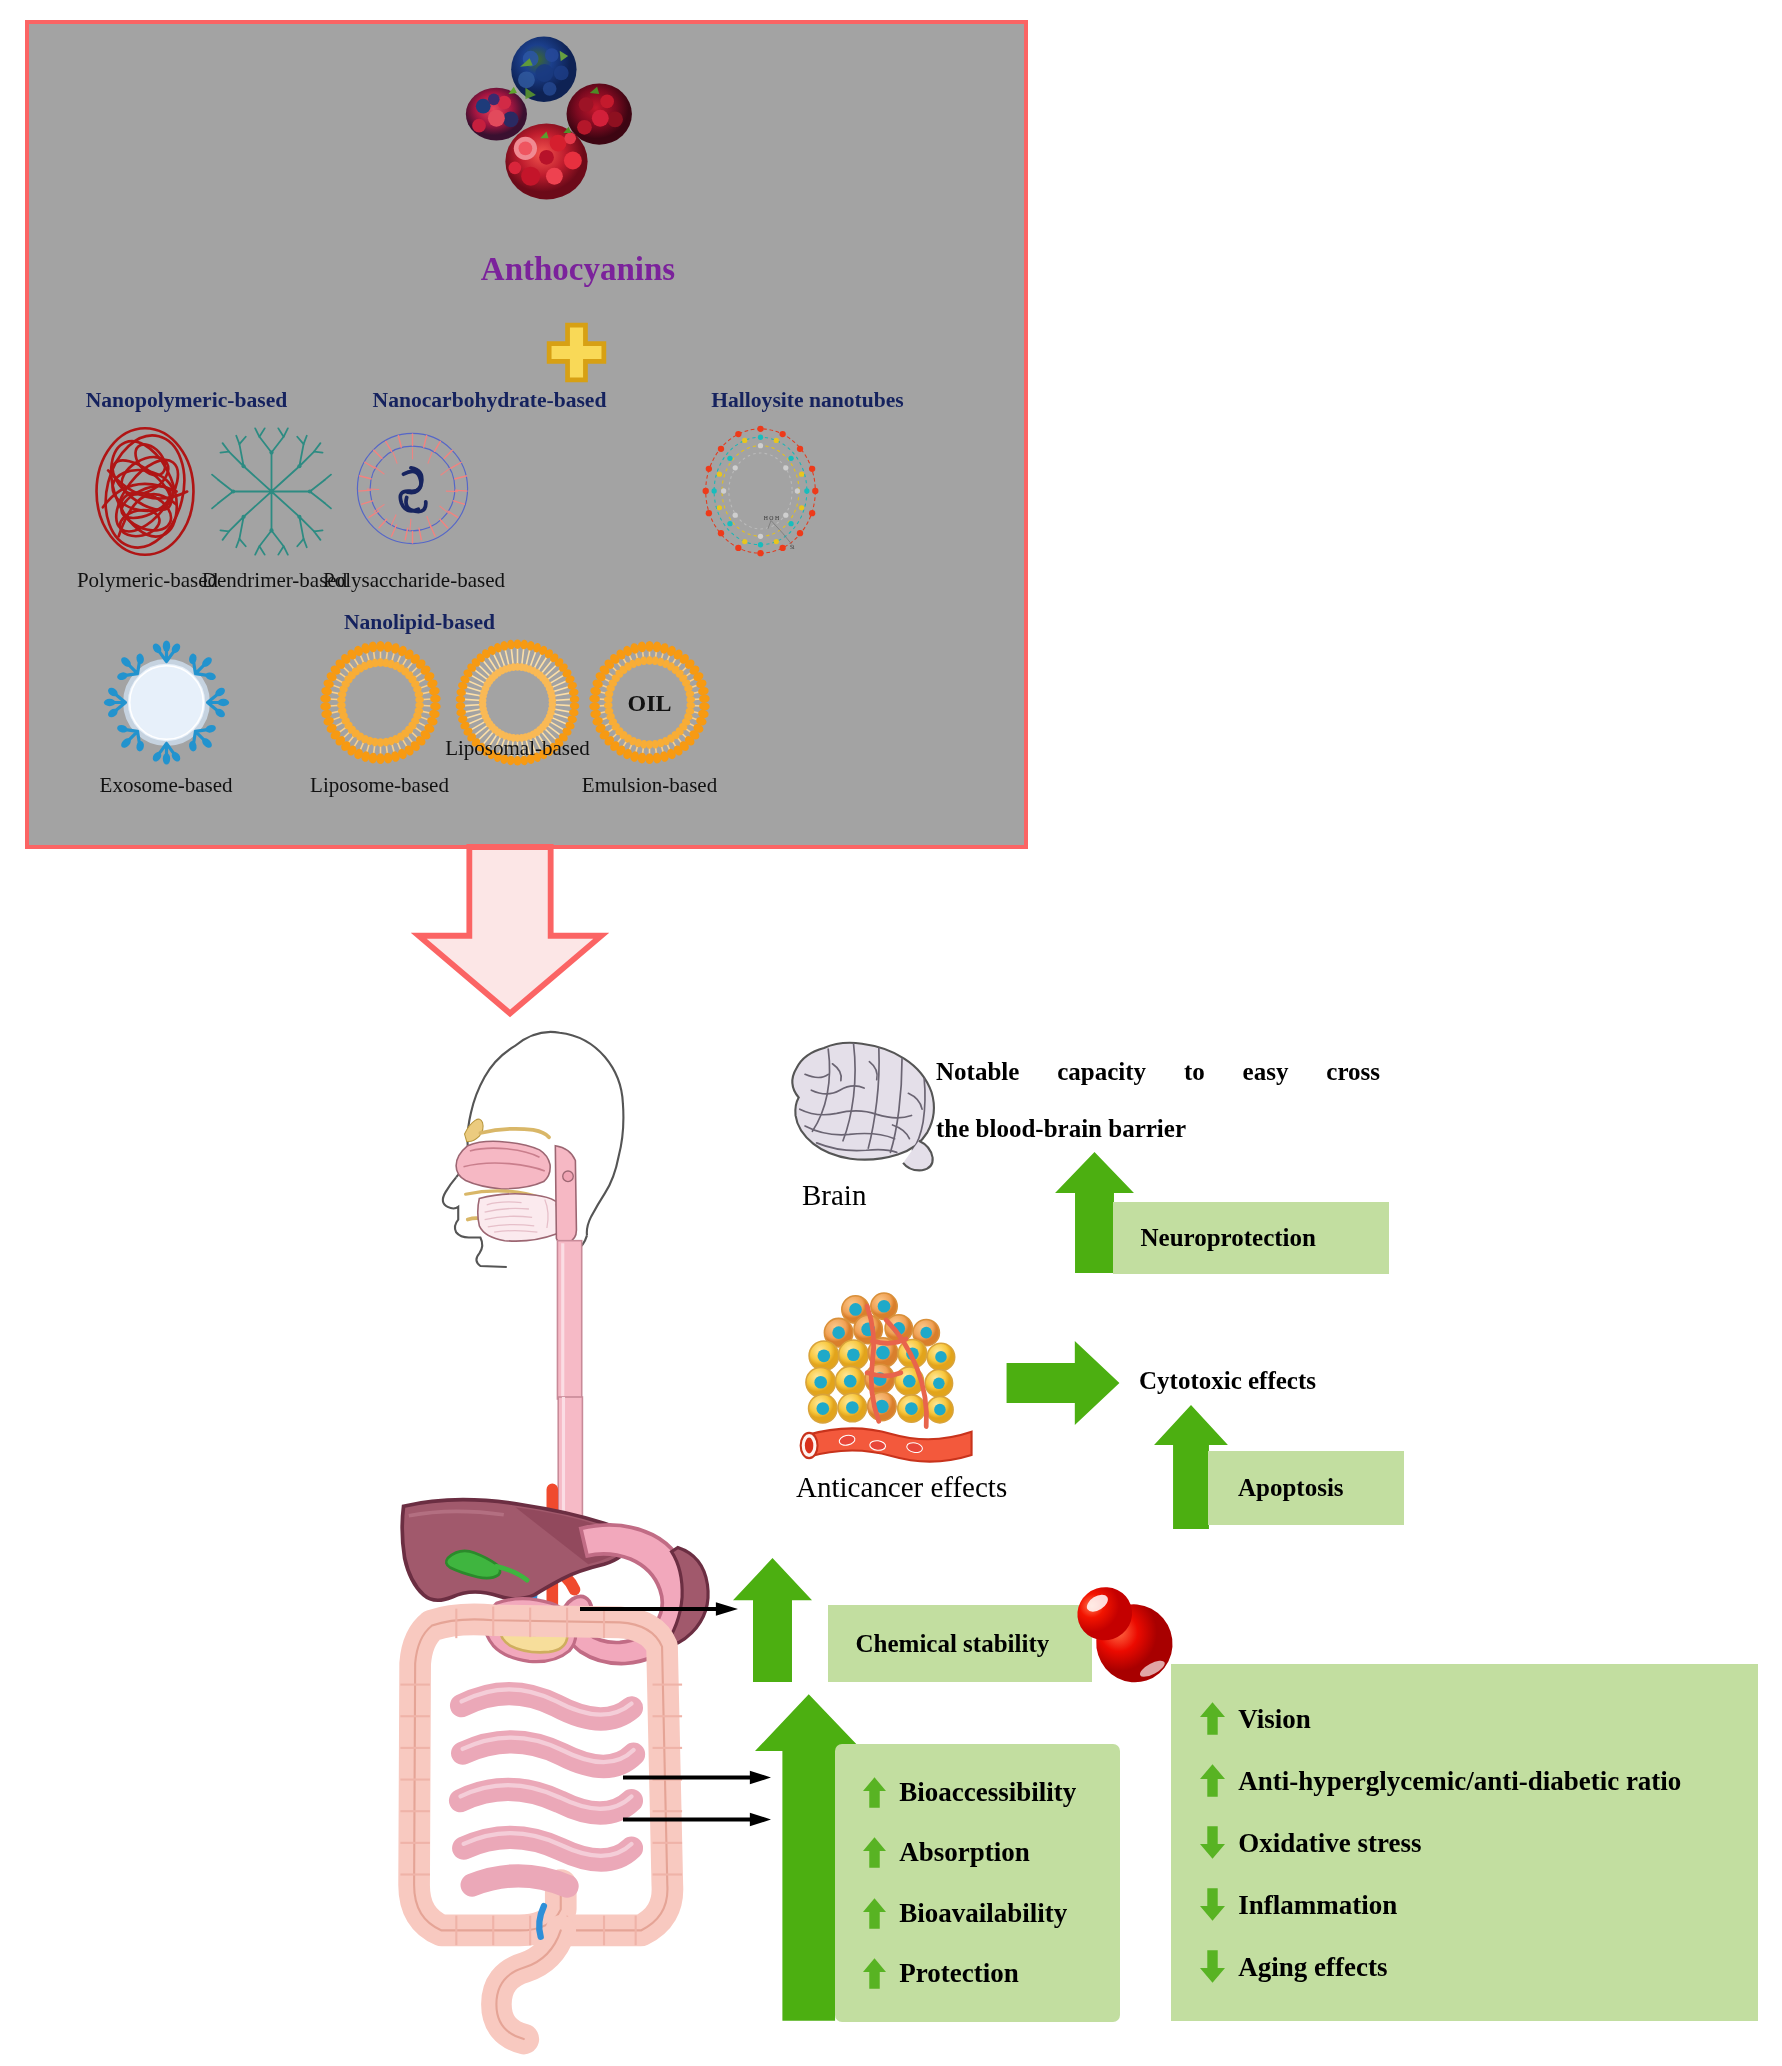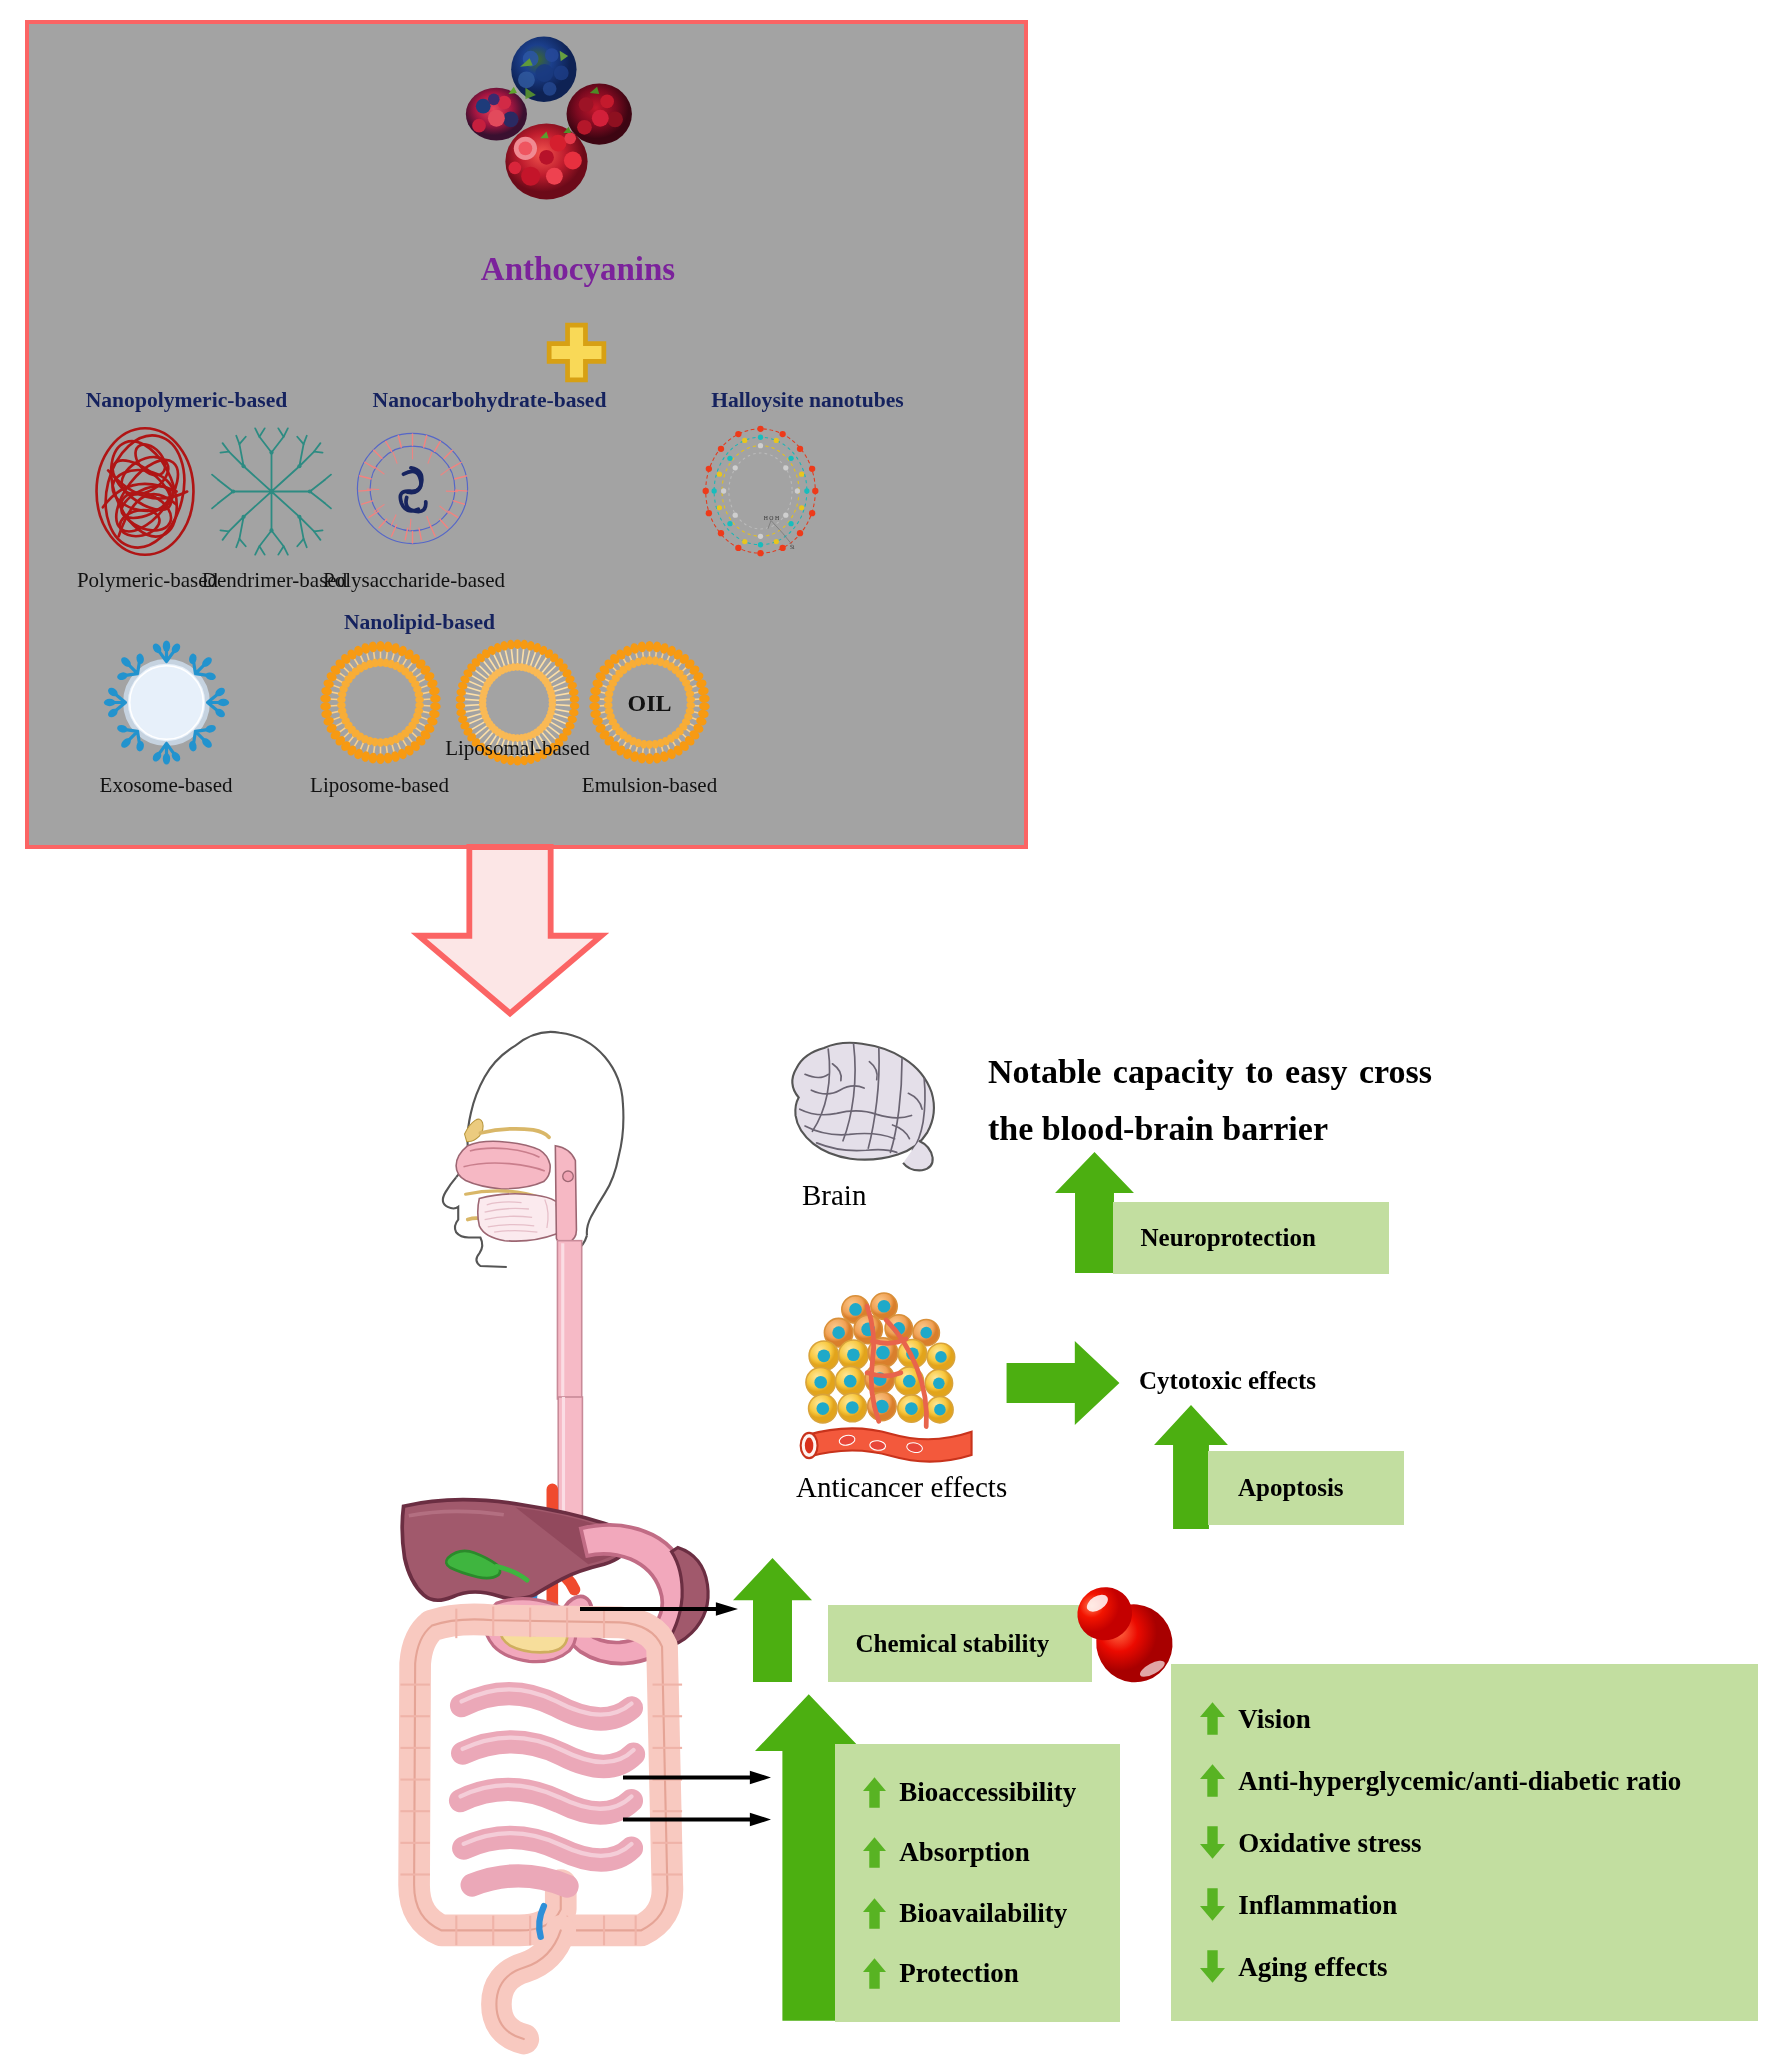--- a/index.html
+++ b/index.html
@@ -43,22 +43,22 @@
 
   .garrow-up{position:absolute;}
   .garrow-right{position:absolute;}
 
   .blackarrow{position:absolute;}
 
   .plaintxt{position:absolute;color:#000;font-weight:bold;font-size:25px;white-space:nowrap;}
 
   
   #bbb-text{
-    position:absolute;left:988px;top:1043px;width:444px;
-    color:#000;font-weight:bold;font-size:34px;line-height:57px;
+    position:absolute;left:936px;top:1043px;width:444px;
+    color:#000;font-weight:bold;font-size:25px;line-height:57px;
   }
   #bbb-text .ln1{display:block;text-align:justify;text-align-last:justify;}
   #bbb-text .ln2{display:block;}
 
   
   .organ-cap{position:absolute;color:#000;font-weight:normal;font-size:29px;white-space:nowrap;}
 
   
   .lrow{display:flex;align-items:flex-end;gap:13.7px;}
   .lrow .txt{color:#000;font-weight:bold;font-size:27px;white-space:nowrap;}
@@ -1189,21 +1189,21 @@
     <path d="M0 10 L240 10 L240 1 L280 14 L240 27 L240 18 L0 18 Z" fill="#000"></path>
   </svg>
 </div>
 
 <div class="garrow-up" style="left:755px;top:1694px;width:108px;height:327px;">
   <svg width="108" height="327" viewBox="0 0 205 620">
     <path d="M102 0 L205 108 L152 108 L152 620 L52 620 L52 108 L0 108 Z" fill="#4CAF11"></path>
   </svg>
 </div>
 
-<div class="gbox" style="left:835px;top:1744px;width:285px;height:278px;flex-direction:column;align-items:flex-start;justify-content:space-around;padding:18px 0 18px 27.5px;">
+<div class="gbox" style="left:835px;top:1744px;width:285px;height:278px;flex-direction:column;align-items:flex-start;justify-content:space-around;padding:18px 0 18px 27.5px;border-radius:7px;">
   <div class="lrow">
     <span>
       <svg width="23" height="31" viewBox="0 0 44 58">
           <path d="M22 0 L44 26 L32 26 L32 58 L12 58 L12 26 L0 26 Z" fill="#58B323"></path>
         </svg>
     </span>
     <span class="txt">Bioaccessibility</span>
   </div>
   <div class="lrow">
     <span>

